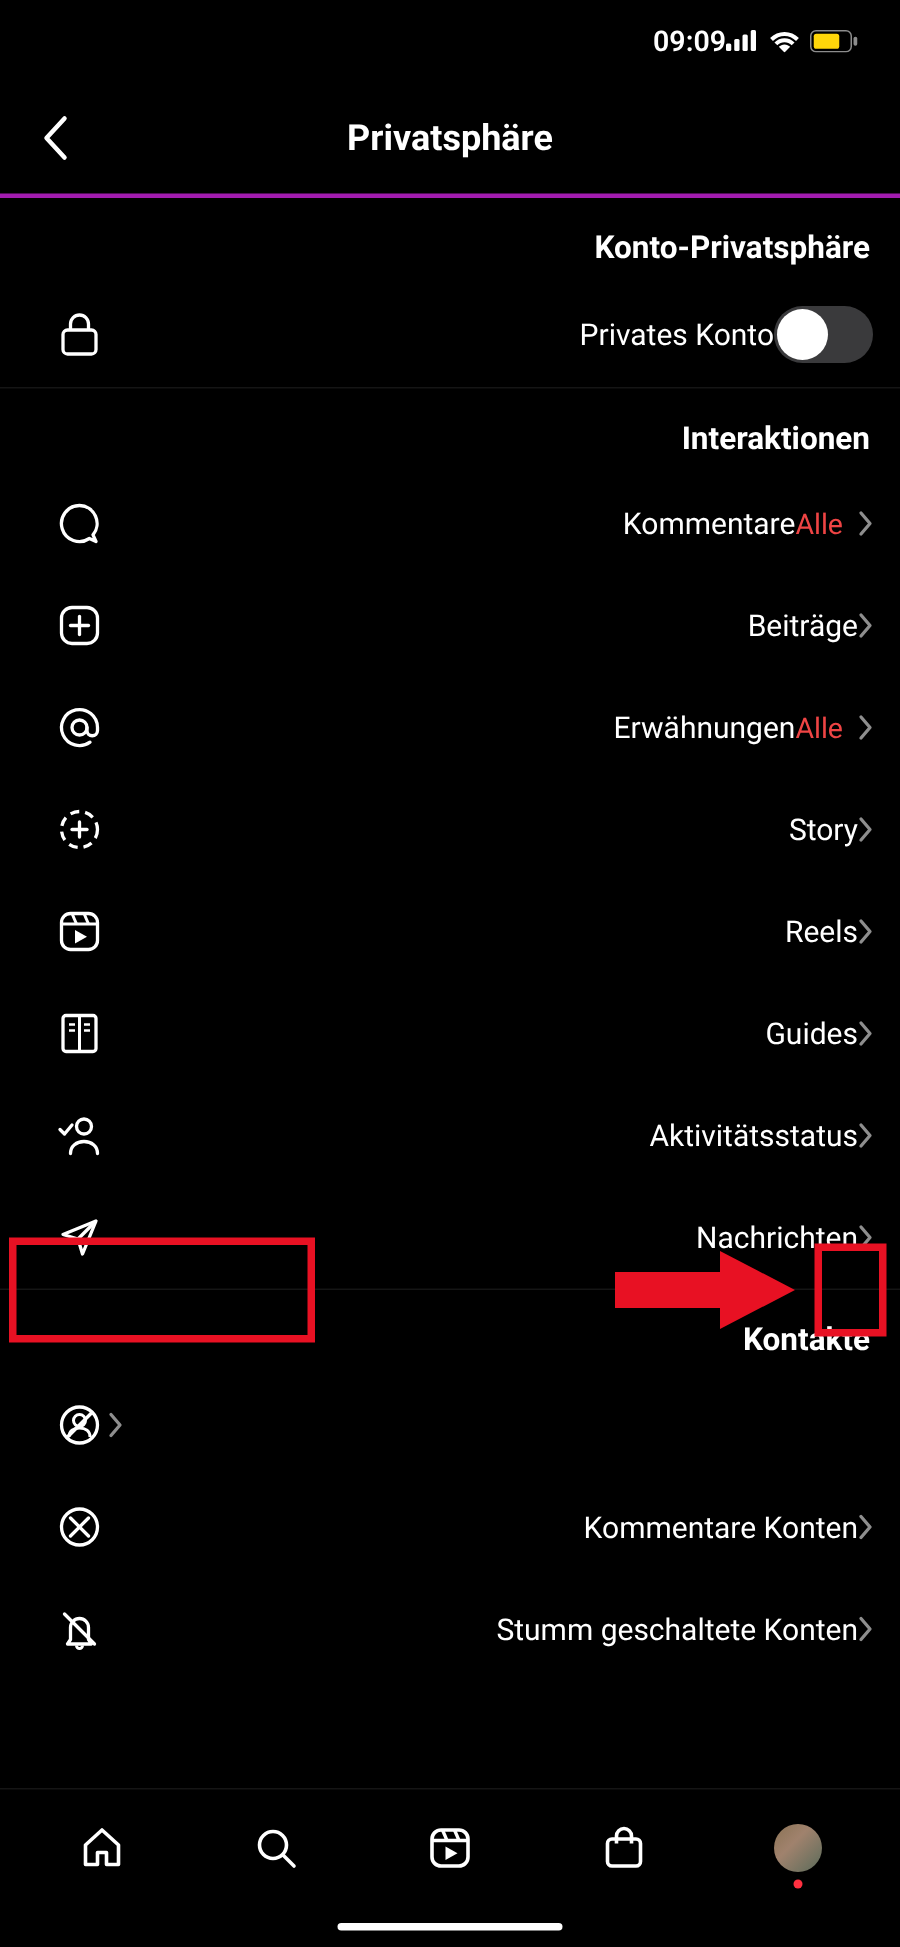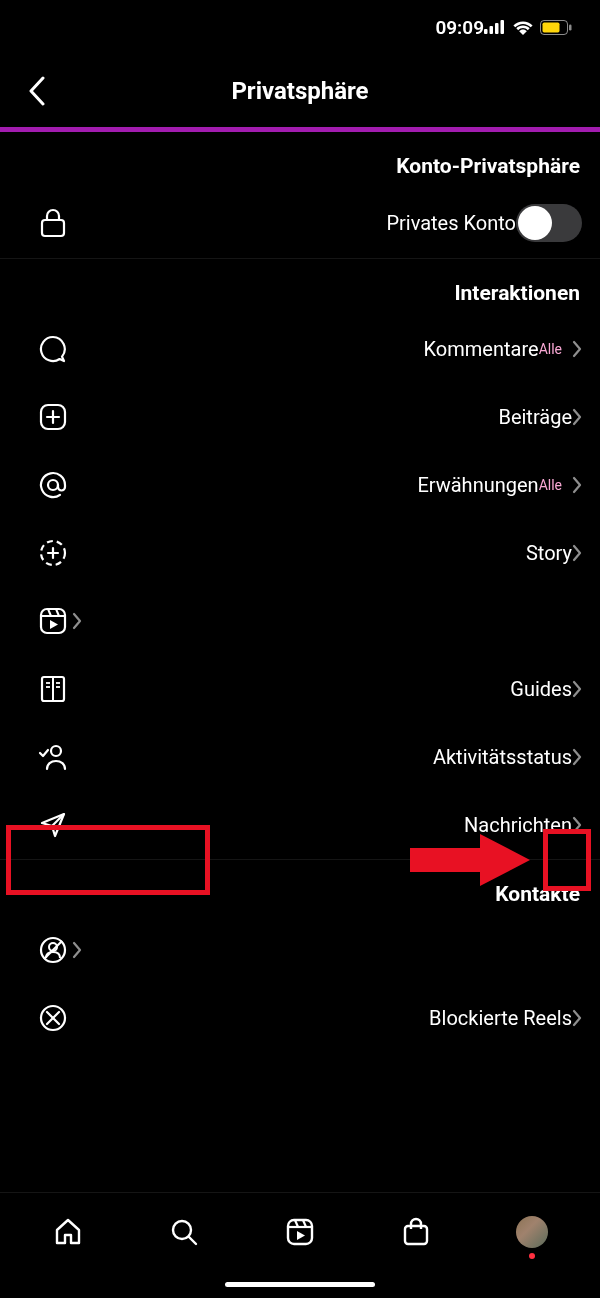--- a/index.html
+++ b/index.html
@@ -27,21 +27,21 @@
   }
   .status-right { display: flex; align-items: center; gap: 6px; }
   .status-right svg { display: block; }
 
   
   .nav-header {
     height: 78px;
     display: flex;
     align-items: center;
     position: relative;
-    border-bottom: 5px solid #a21caf;
+    border-bottom: 3px solid #a21caf;
   }
   .back-btn {
     position: absolute;
     left: 14px;
     top: 50%;
     transform: translateY(-50%);
     width: 44px;
     height: 44px;
     display: flex;
     align-items: center;
@@ -80,22 +80,22 @@
     flex-shrink: 0;
   }
   .row-icon svg { display: block; }
   .row-label {
     flex: 1;
     font-size: 20px;
     padding-left: 16px;
     font-weight: 400;
   }
   .row-value {
-    color: #f9a8d4;
-    font-size: 14px;
+    color: #ef4444;
+    font-size: 19px;
     margin-right: 10px;
   }
   .chevron {
     color: #8e8e8e;
     display: flex;
     align-items: center;
   }
   .section-divider { border-top: 1px solid #151515; }
 
   
@@ -297,20 +297,21 @@
   <div class="row">
     <div class="row-icon">
       <svg width="28" height="28" viewBox="0 0 28 28">
           <rect x="2" y="2" width="24" height="24" rx="6" stroke="#fff" stroke-width="2.2" fill="none"></rect>
           <line x1="2" y1="9" x2="26" y2="9" stroke="#fff" stroke-width="2"></line>
           <line x1="9" y1="2" x2="12" y2="9" stroke="#fff" stroke-width="2"></line>
           <line x1="17" y1="2" x2="20" y2="9" stroke="#fff" stroke-width="2"></line>
           <polygon points="11,13 11,22 19,17.5" fill="#fff"></polygon>
         </svg>
     </div>
+    <div class="row-label">Reels</div>
     <div class="chevron">
         <svg width="10" height="18" viewBox="0 0 10 18">
           <polyline points="2,2 8,9 2,16" stroke="#8e8e8e" stroke-width="2.2" fill="none" stroke-linecap="round" stroke-linejoin="round"></polyline>
         </svg>
       </div>
   </div>
 
   <div class="row">
     <div class="row-icon">
       <svg width="28" height="30" viewBox="0 0 28 30">
@@ -382,28 +383,43 @@
   </div>
 
   <div class="row">
     <div class="row-icon">
       <svg width="30" height="30" viewBox="0 0 30 30">
           <circle cx="15" cy="15" r="12" stroke="#fff" stroke-width="2.2" fill="none"></circle>
           <line x1="9" y1="9" x2="21" y2="21" stroke="#fff" stroke-width="2.2" stroke-linecap="round"></line>
           <line x1="21" y1="9" x2="9" y2="21" stroke="#fff" stroke-width="2.2" stroke-linecap="round"></line>
         </svg>
     </div>
-    <div class="row-label">Blockierte Reels</div>
-    <div class="chevron">
-        <svg width="10" height="18" viewBox="0 0 10 18">
-          <polyline points="2,2 8,9 2,16" stroke="#8e8e8e" stroke-width="2.2" fill="none" stroke-linecap="round" stroke-linejoin="round"></polyline>
-        </svg>
-      </div>
-  </div>
-
+    <div class="row-label">Kommentare Konten</div>
+    <div class="chevron">
+        <svg width="10" height="18" viewBox="0 0 10 18">
+          <polyline points="2,2 8,9 2,16" stroke="#8e8e8e" stroke-width="2.2" fill="none" stroke-linecap="round" stroke-linejoin="round"></polyline>
+        </svg>
+      </div>
+  </div>
+
+  <div class="row">
+    <div class="row-icon">
+      <svg width="28" height="30" viewBox="0 0 28 30">
+          <path d="M8 22 V14 a6 6 0 0 1 12 0 v8 l2 3 H6 Z" stroke="#fff" stroke-width="2.2" fill="none" stroke-linejoin="round"></path>
+          <path d="M12 26 a2 2 0 0 0 4 0" stroke="#fff" stroke-width="2" fill="none"></path>
+          <line x1="4" y1="5" x2="24" y2="25" stroke="#fff" stroke-width="2.2" stroke-linecap="round"></line>
+        </svg>
+    </div>
+    <div class="row-label">Stumm geschaltete Konten</div>
+    <div class="chevron">
+        <svg width="10" height="18" viewBox="0 0 10 18">
+          <polyline points="2,2 8,9 2,16" stroke="#8e8e8e" stroke-width="2.2" fill="none" stroke-linecap="round" stroke-linejoin="round"></polyline>
+        </svg>
+      </div>
+  </div>
 
 </div>
 
 <div class="tab-bar">
   <div class="tab-item">
     <svg width="30" height="30" viewBox="0 0 30 30">
         <path d="M4 13 L15 3 L26 13 V26 H18 V18 H12 V26 H4 Z" stroke="#fff" stroke-width="2.4" fill="none" stroke-linejoin="round"></path>
       </svg>
   </div>
   <div class="tab-item">

